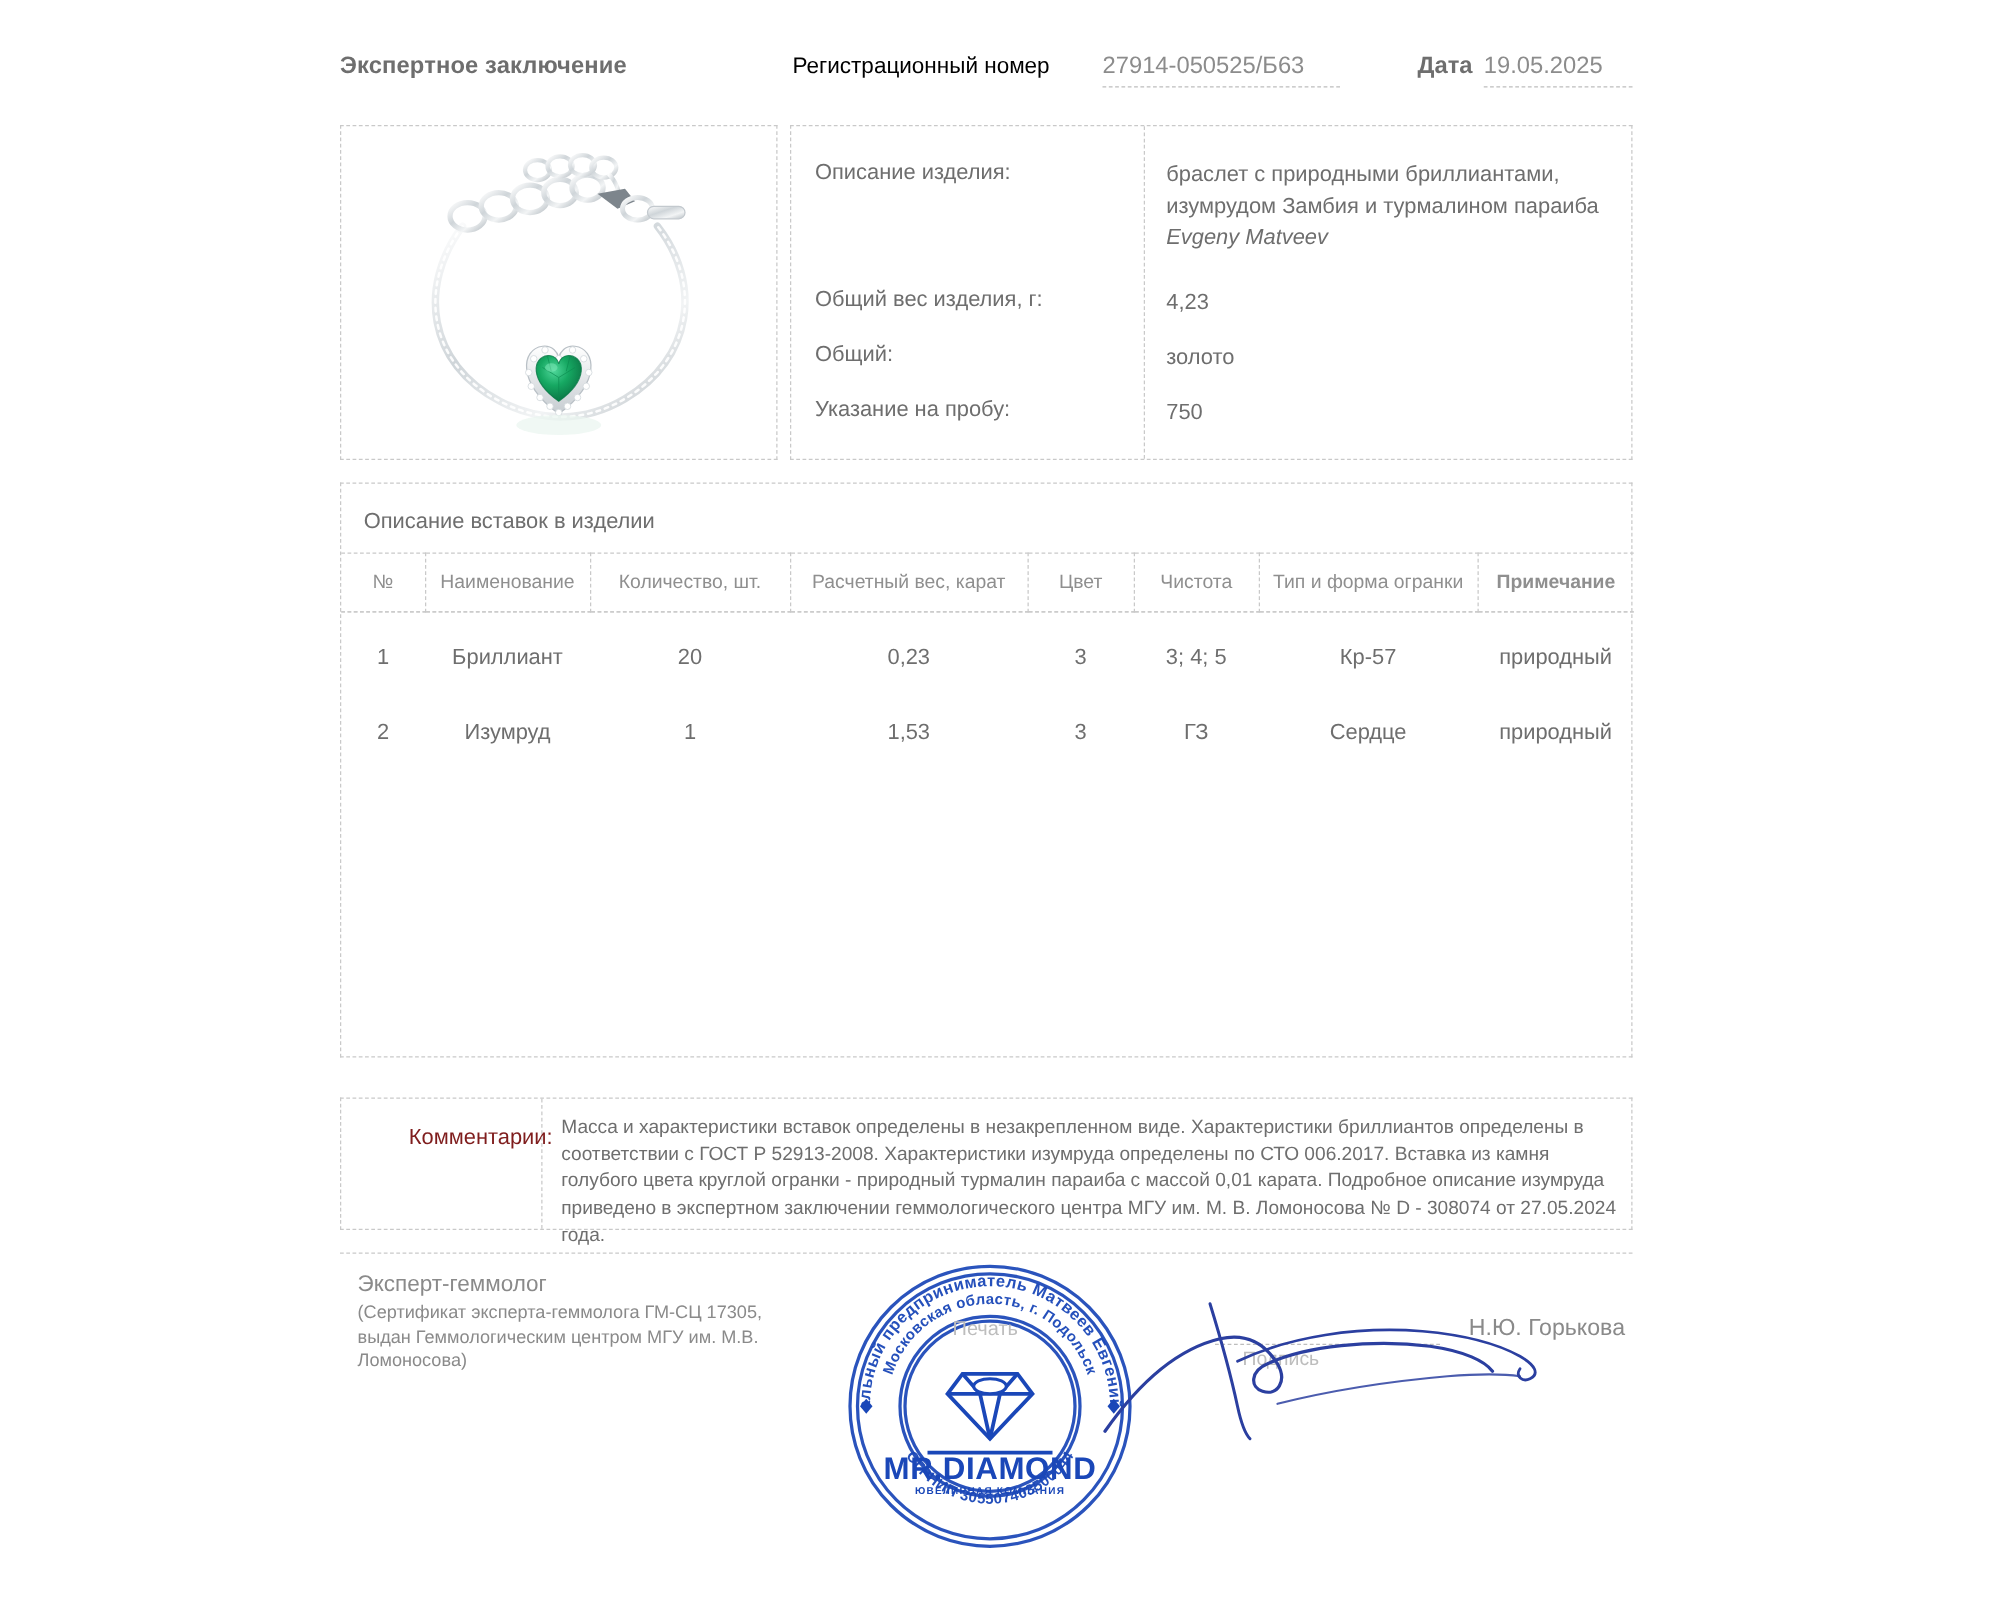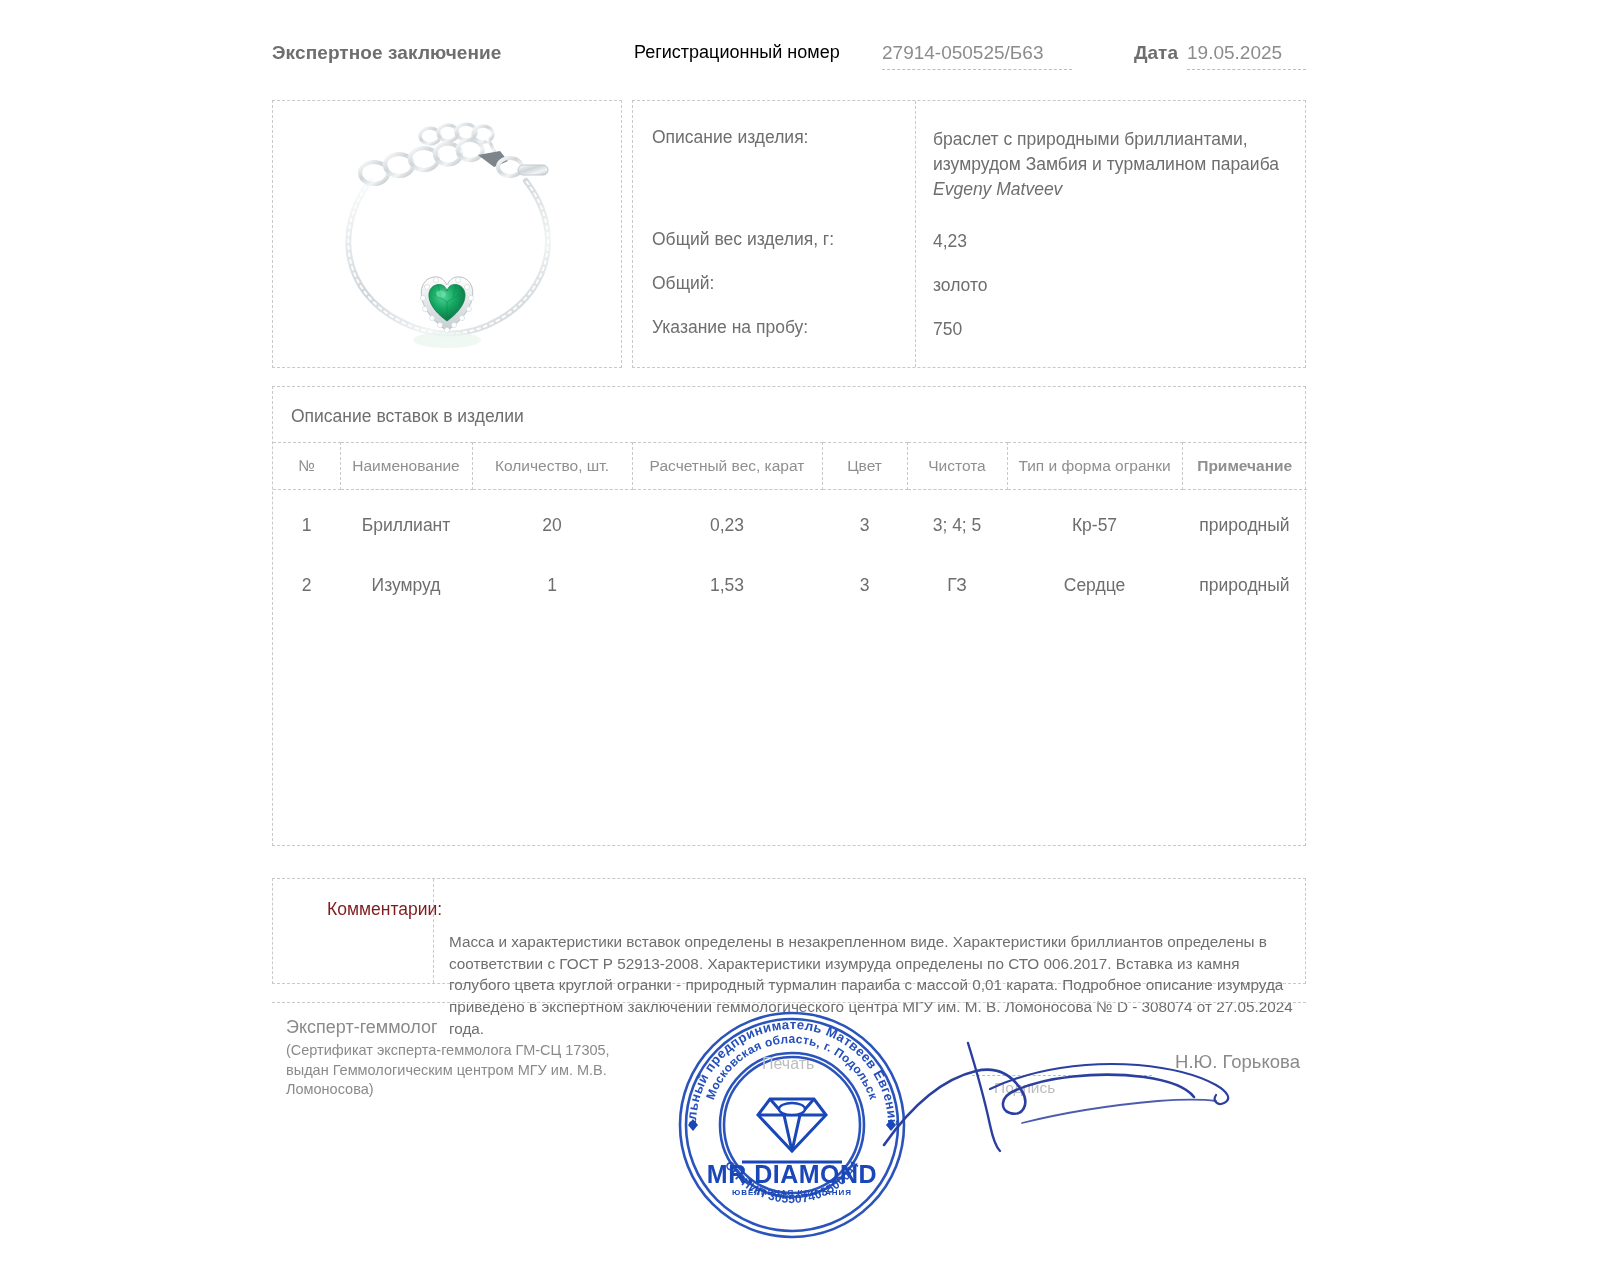--- a/index.html
+++ b/index.html
@@ -206,21 +206,20 @@
   }
   .comments-text {
     position: absolute;
     left: 176px;
     top: 12px;
     right: 8px;
     font-size: 15.3px;
     line-height: 1.42;
     color: #6e6e6e;
     text-align: left;
-    margin-top: 40px;
   }
 
   
   .footer {
     position: absolute;
     left: 266px;
     top: 1002px;
     width: 1034px;
     height: 240px;
     border-top: 1px dashed #c9c9c9;

